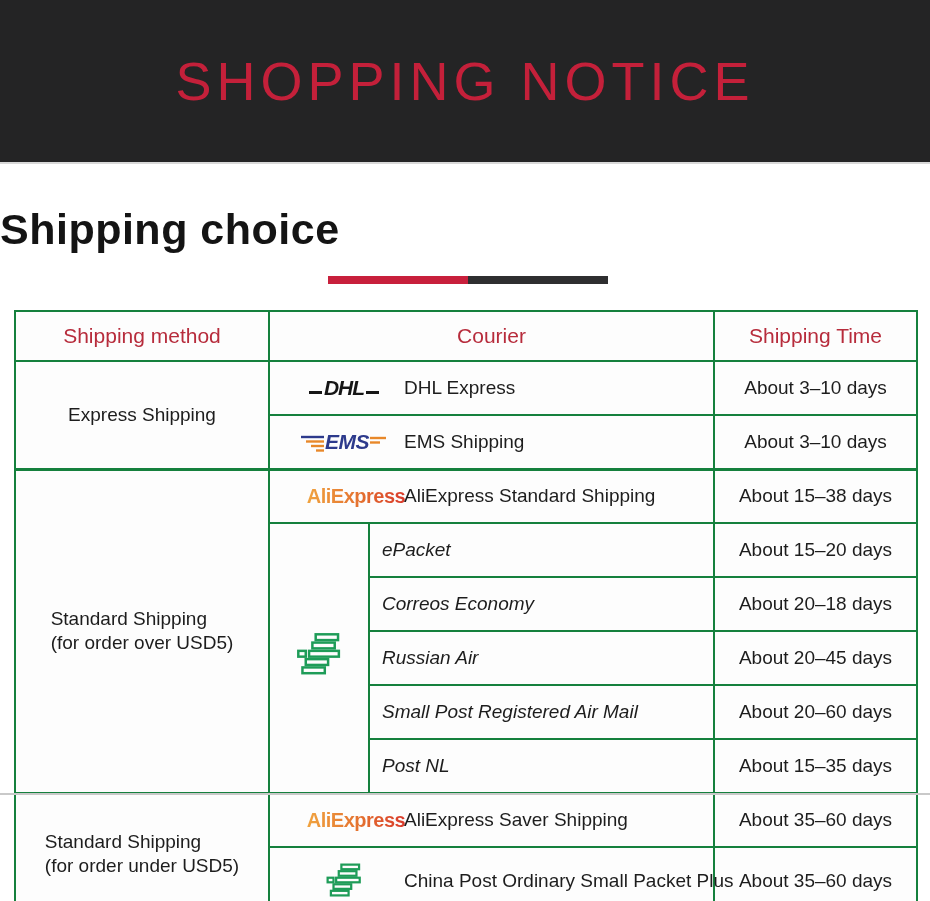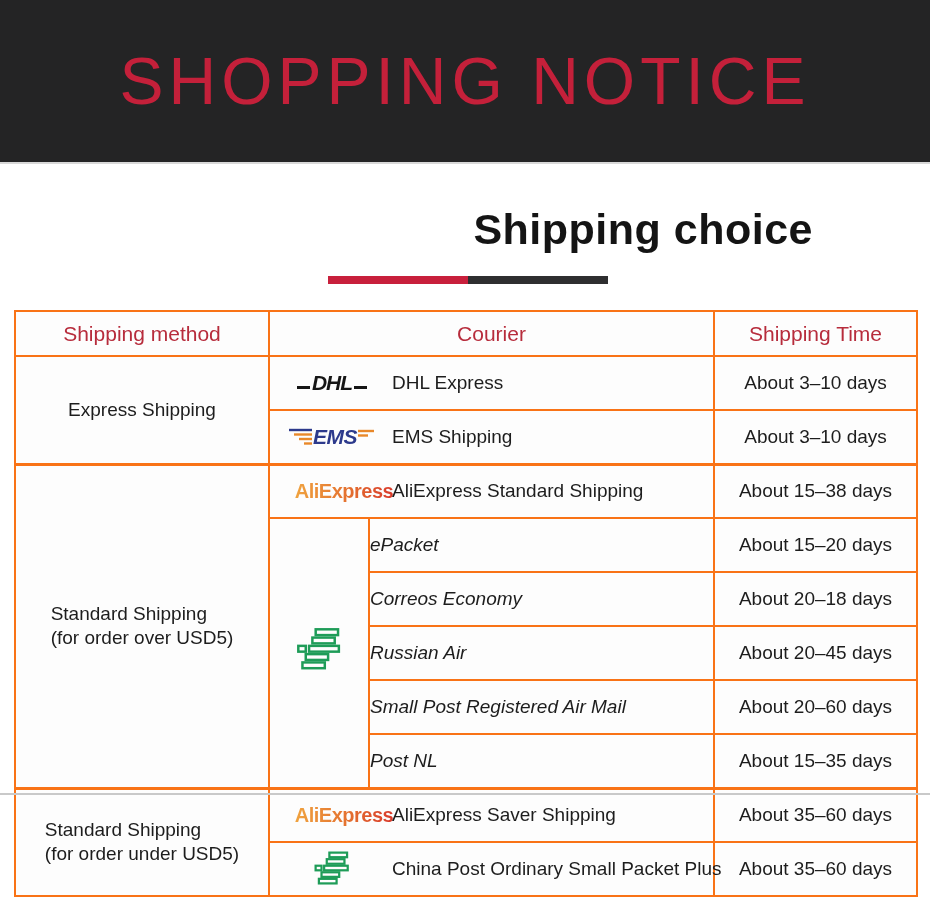--- a/index.html
+++ b/index.html
@@ -7,45 +7,45 @@
     width:930px;height:901px;position:relative;background:#ffffff;
     font-family:"Liberation Sans", sans-serif;overflow:hidden;
   }
   
   .banner{
     position:absolute;top:0;left:0;width:930px;height:164px;
     background:#242425;display:flex;align-items:center;justify-content:center;
     border-bottom:2px solid #d8d8d8;box-sizing:border-box;
   }
   .banner-title{
-    color:#c4203a;font-size:66px;font-weight:400;letter-spacing:5px;white-space:nowrap;
+    color:#c4203a;font-size:54px;font-weight:400;letter-spacing:5px;white-space:nowrap;
   }
   
   .page-title{
-    position:absolute;top:205px;left:0;width:792px;text-align:right;
-    font-size:43px;font-weight:bold;color:#141414;letter-spacing:0.5px;margin-left:21px;
+    position:absolute;top:205px;left:0;width:792px;text-align:left;
+    font-size:43px;font-weight:bold;color:#141414;letter-spacing:0.5px;
   }
   .title-underline{
     position:absolute;top:276px;left:328px;width:280px;height:8px;display:flex;
   }
   .title-underline .half-red{width:140px;height:8px;background:#c8203c;}
   .title-underline .half-dark{width:140px;height:8px;background:#2e2e30;}
   
   table.ship{
     position:absolute;top:310px;left:14px;width:902px;
     border-collapse:collapse;table-layout:fixed;
     background:#fdfdfd;
   }
   table.ship col.c-method{width:254px;}
   table.ship col.c-logo{width:100px;}
   table.ship col.c-name{width:345px;}
   table.ship col.c-time{width:203px;}
   table.ship th, table.ship td{
-    border:2px solid #f97316;box-sizing:border-box;
-    font-size:19px;color:#1d1d1d;padding:0;
+    border:2px solid #15803d;box-sizing:border-box;
+    font-size:19px;color:#1d1d1d;padding:12px;
   }
   table.ship th{
     height:45px;font-weight:400;font-size:21px;color:#b72c3c;text-align:center;
   }
   table.ship td{height:54px;}
   tr.group-start td{border-top-width:3px;}
   td.method{text-align:center;vertical-align:middle;font-size:19px;}
   td.method .mblock{display:inline-block;text-align:left;line-height:24px;}
   td.courier{vertical-align:middle;}
   .courier-flex{display:flex;align-items:center;padding-left:12px;}
@@ -53,21 +53,21 @@
   .courier-name{margin-left:10px;white-space:nowrap;}
   td.name-cell{padding-left:22px;white-space:nowrap;font-style:italic;}
   td.logo-cell{text-align:center;vertical-align:middle;}
   td.time{text-align:center;white-space:nowrap;}
   
   .dhl-logo{display:inline-flex;align-items:flex-end;color:#161616;}
   .dhl-logo .dhl-text{
     font-style:italic;font-weight:bold;font-size:21px;letter-spacing:-1px;line-height:18px;
   }
   .dhl-logo .dash{display:inline-block;width:13px;height:3px;background:#161616;margin:0 2px 3px 2px;}
-  .ems-logo{display:inline-flex;align-items:flex-start;}
+  .ems-logo{display:inline-flex;align-items:flex-end;}
   .ems-text{
     color:#2d3a8c;font-style:italic;font-weight:bold;font-size:21px;letter-spacing:-0.5px;line-height:20px;
   }
   .ali-logo{
     font-weight:bold;font-size:20px;letter-spacing:-0.5px;white-space:nowrap;
     background:linear-gradient(90deg,#f0a33f 0%,#e4702f 55%,#d93a2b 100%);
     -webkit-background-clip:text;background-clip:text;color:transparent;margin-left:24px;
   }
   
   .bottom-divider{position:absolute;top:793px;left:0;width:930px;height:2px;background:#c9c9c9;}

